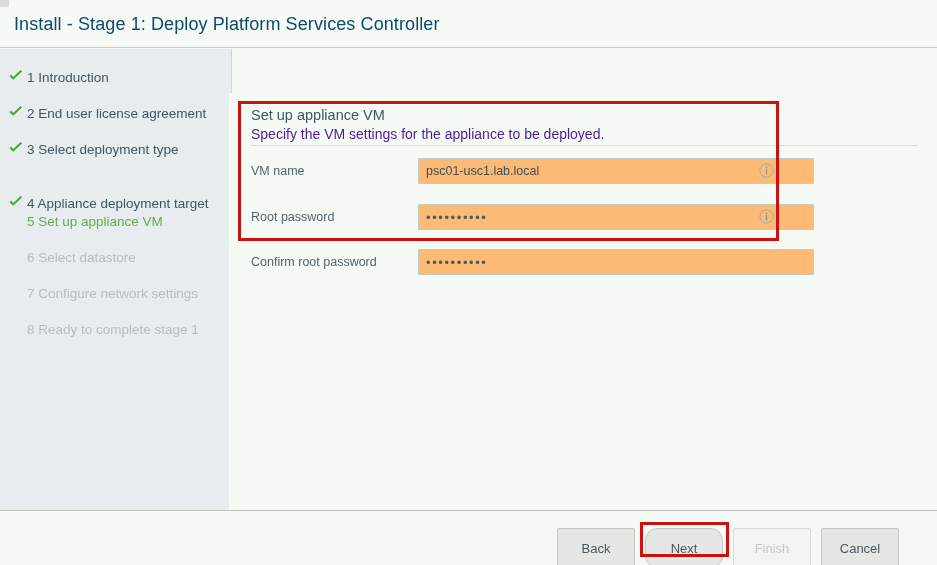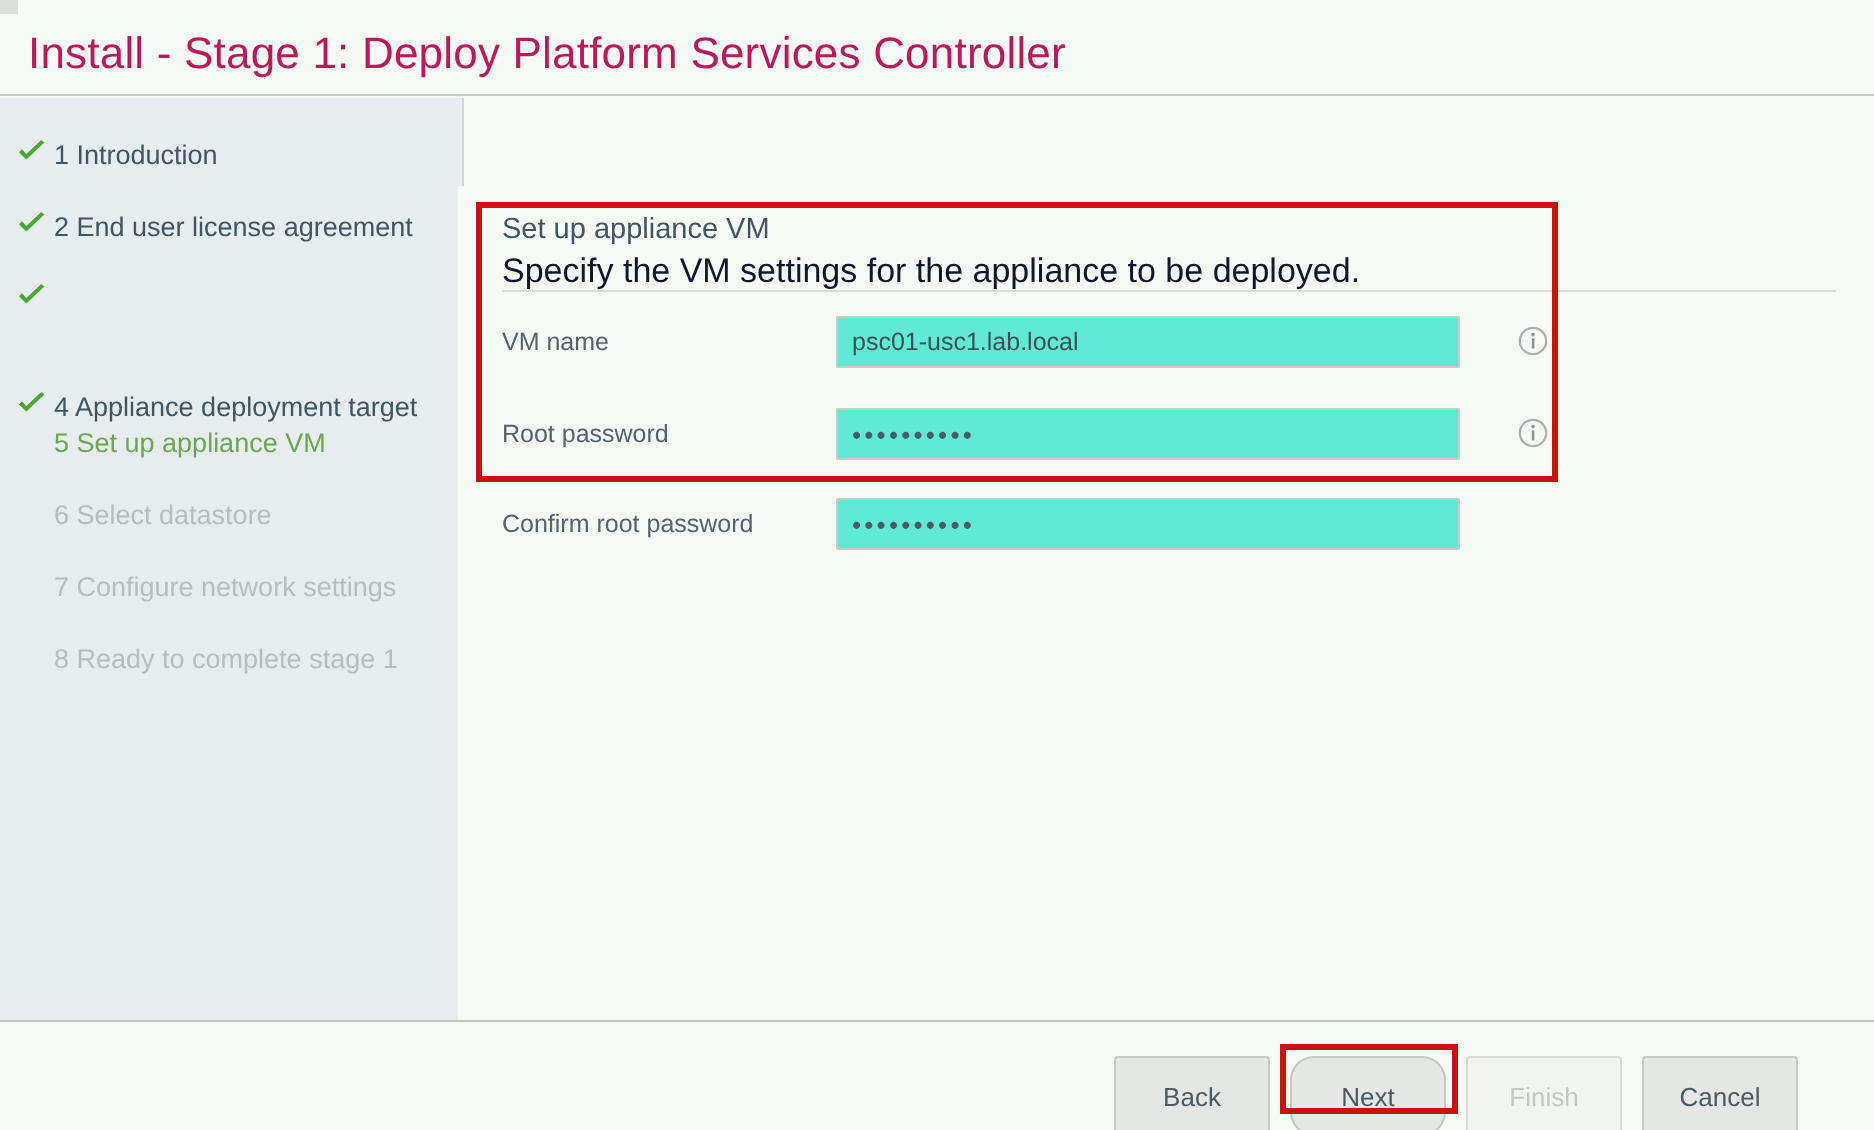--- a/index.html
+++ b/index.html
@@ -31,22 +31,22 @@
     width: 937px;
     height: 48px;
     background: #f6faf4;
     border-bottom: 1px solid #c8cfc6;
     box-sizing: border-box;
   }
   #window-title {
     position: absolute;
     left: 14px;
     top: 14px;
-    font-size: 22px;
-    color: #be185d;
+    font-size: 18px;
+    color: #0c4a6e;
     letter-spacing: 0.1px;
     white-space: nowrap;
   }
   #corner-artifact {
     position: absolute;
     left: 0; top: 0;
     width: 9px; height: 7px;
     background: #d9ded8;
   }
 
@@ -104,22 +104,22 @@
     left: 22px;
     top: 14px;
     font-size: 14.5px;
     color: #3f5664;
     white-space: nowrap;
   }
   #section-subtitle {
     position: absolute;
     left: 22px;
     top: 33px;
-    font-size: 17px;
-    color: #0f172a;
+    font-size: 14px;
+    color: #4c1d95;
     white-space: nowrap;
   }
   #top-divider {
     position: absolute;
     left: 22px;
     top: 52px;
     width: 667px;
     height: 1px;
     background: #d8ded6;
   }
@@ -156,23 +156,23 @@
     left: 22px;
     top: 6px;
     font-size: 12.5px;
     color: #53646f;
     white-space: nowrap;
   }
   .form-input {
     position: absolute;
     left: 189px;
     top: 0;
-    width: 312px;
+    width: 396px;
     height: 26px;
-    background: #5eead4;
+    background: #fdba74;
     border: 1px solid #c6ccc4;
     box-sizing: border-box;
     font-family: "Liberation Sans", sans-serif;
     font-size: 12.5px;
     color: #3f4f59;
     padding: 0 7px;
     border-radius: 1px;
     outline: none;
   }
   .form-input.pw {
@@ -266,20 +266,21 @@
       </span>
       <span class="step-label">2 End user license agreement</span>
     </div>
 
     <div class="step-row step-done" style="top:82px;">
       <span class="step-check">
         <svg width="16" height="16" viewBox="0 0 16 16">
             <path d="M1.5 8.2 L5.2 11.8 L14.2 3.2 L12.6 2 L5.2 9 L3 6.6 Z" fill="#4ca632"></path>
           </svg>
       </span>
+      <span class="step-label">3 Select deployment type</span>
     </div>
 
     <div class="step-row step-done" style="top:136px;">
       <span class="step-check">
         <svg width="16" height="16" viewBox="0 0 16 16">
             <path d="M1.5 8.2 L5.2 11.8 L14.2 3.2 L12.6 2 L5.2 9 L3 6.6 Z" fill="#4ca632"></path>
           </svg>
       </span>
       <span class="step-label">4 Appliance deployment target</span>
     </div>

